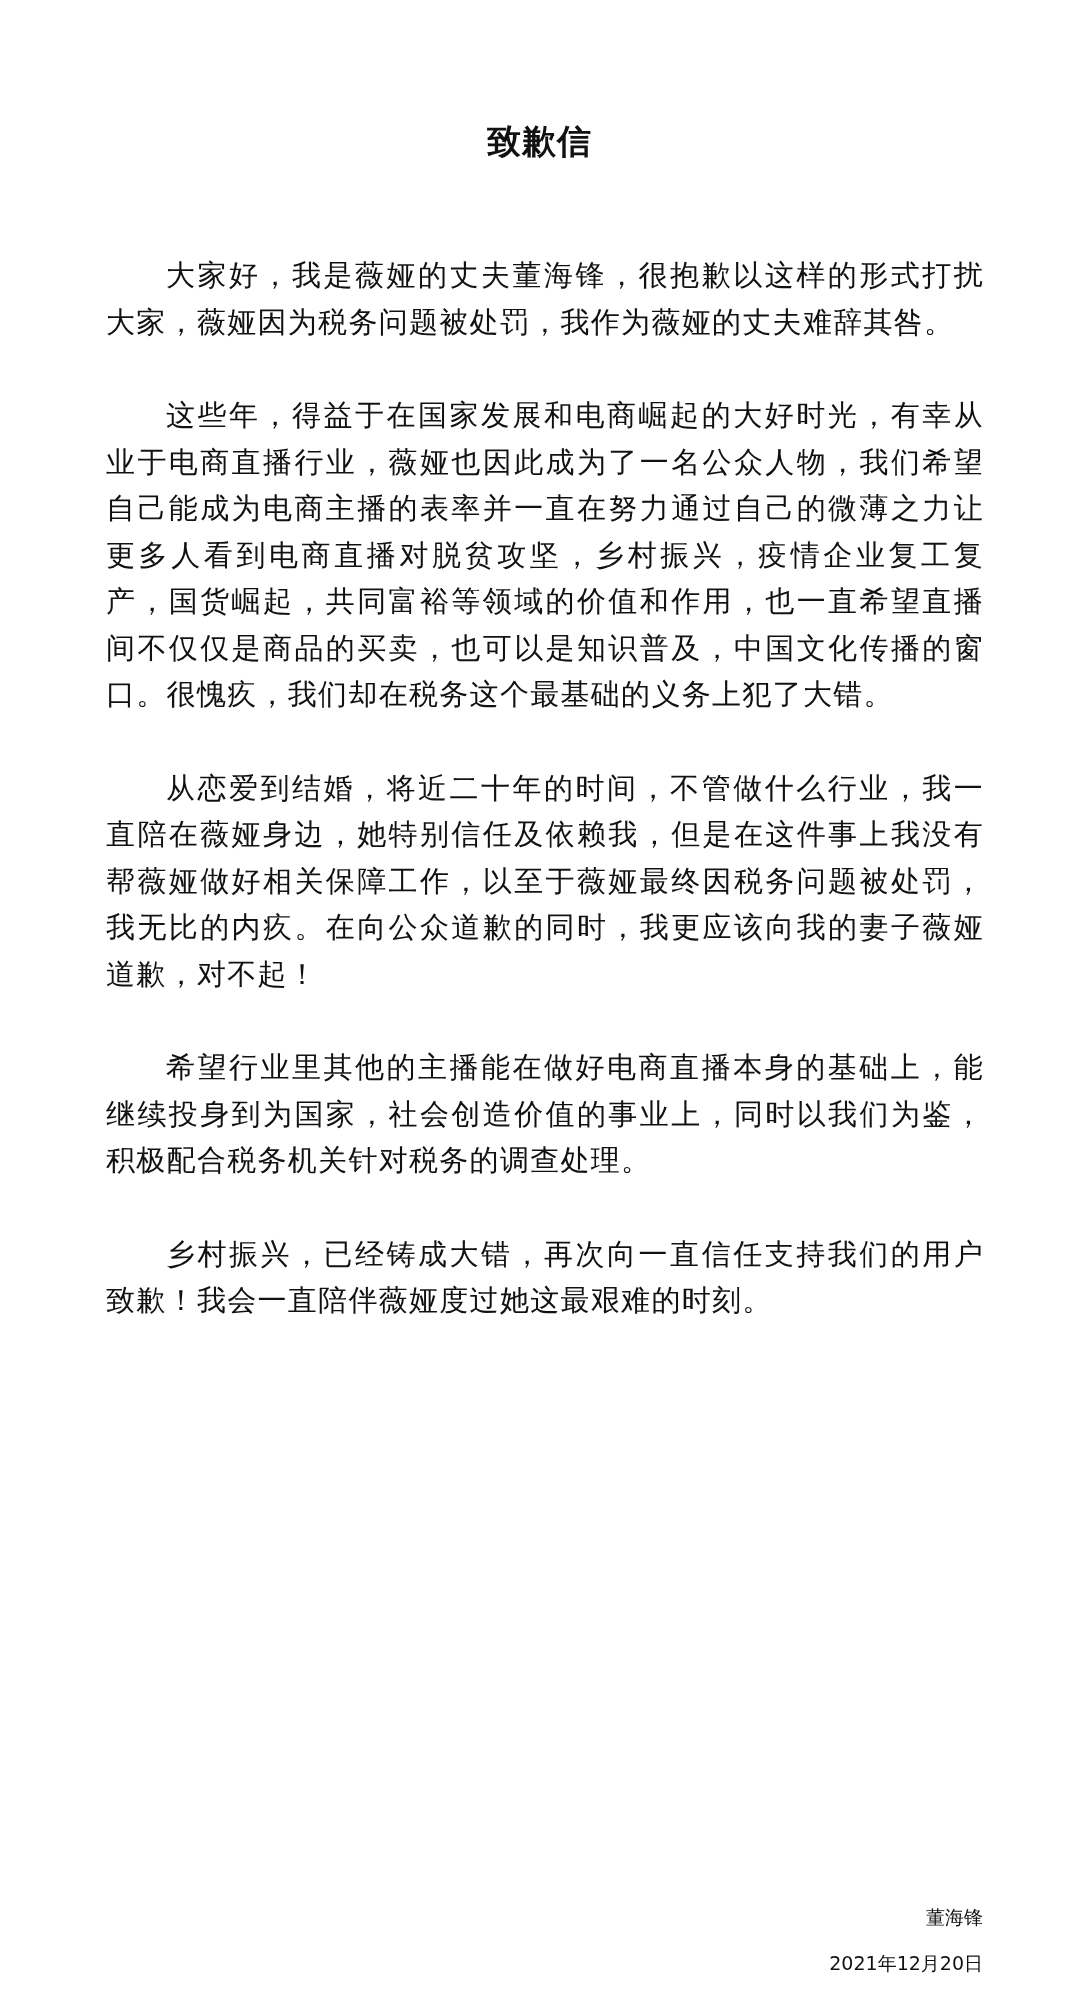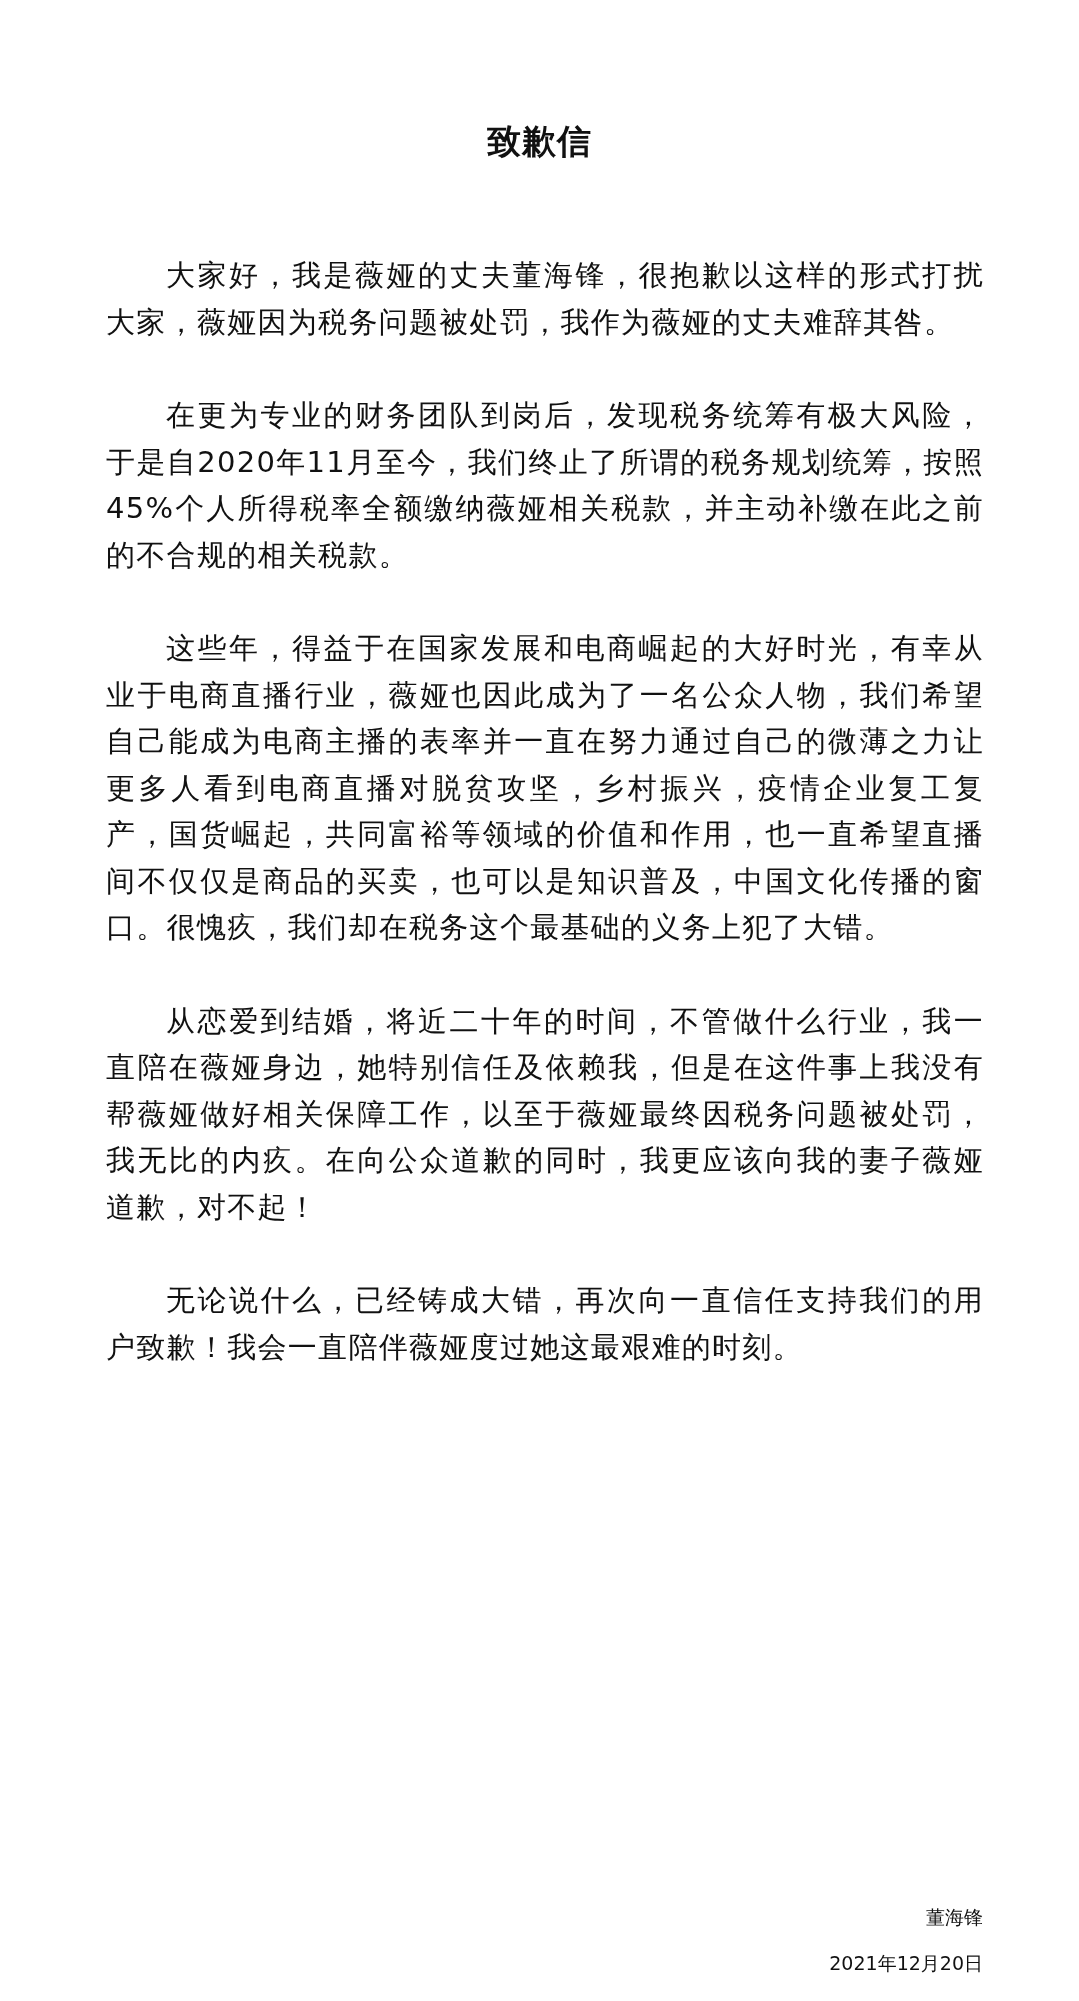--- a/index.html
+++ b/index.html
@@ -60,23 +60,23 @@
     .signature div { margin: 0; }
   </style>
 </head>
 <body>
 
 <div class="page">
   <div class="title">致歉信</div>
 
   <div class="body-text">
     <p class="para">大家好，我是薇娅的丈夫董海锋，很抱歉以这样的形式打扰大家，薇娅因为税务问题被处罚，我作为薇娅的丈夫难辞其咎。</p>
-    <p class="para">在更为专业的财务团队到岗后，发现税务统筹有极大风险，于是自2020年11月至今，我们终止了所谓的税务规划统筹，按照45%个人所得税率全额缴纳薇娅相关税款，并主动补缴在此之前的不合规的相关税款。</p>
     <p class="para">这些年，得益于在国家发展和电商崛起的大好时光，有幸从业于电商直播行业，薇娅也因此成为了一名公众人物，我们希望自己能成为电商主播的表率并一直在努力通过自己的微薄之力让更多人看到电商直播对脱贫攻坚，乡村振兴，疫情企业复工复产，国货崛起，共同富裕等领域的价值和作用，也一直希望直播间不仅仅是商品的买卖，也可以是知识普及，中国文化传播的窗口。很愧疚，我们却在税务这个最基础的义务上犯了大错。</p>
     <p class="para">从恋爱到结婚，将近二十年的时间，不管做什么行业，我一直陪在薇娅身边，她特别信任及依赖我，但是在这件事上我没有帮薇娅做好相关保障工作，以至于薇娅最终因税务问题被处罚，我无比的内疚。在向公众道歉的同时，我更应该向我的妻子薇娅道歉，对不起！</p>
-    <p class="para">无论说什么，已经铸成大错，再次向一直信任支持我们的用户致歉！我会一直陪伴薇娅度过她这最艰难的时刻。</p>
+    <p class="para">希望行业里其他的主播能在做好电商直播本身的基础上，能继续投身到为国家，社会创造价值的事业上，同时以我们为鉴，积极配合税务机关针对税务的调查处理。</p>
+    <p class="para">乡村振兴，已经铸成大错，再次向一直信任支持我们的用户致歉！我会一直陪伴薇娅度过她这最艰难的时刻。</p>
   </div>
 
   <div class="signature">
     <div>董海锋</div>
     <div>2021年12月20日</div>
   </div>
 </div>
 
 </body></html>

